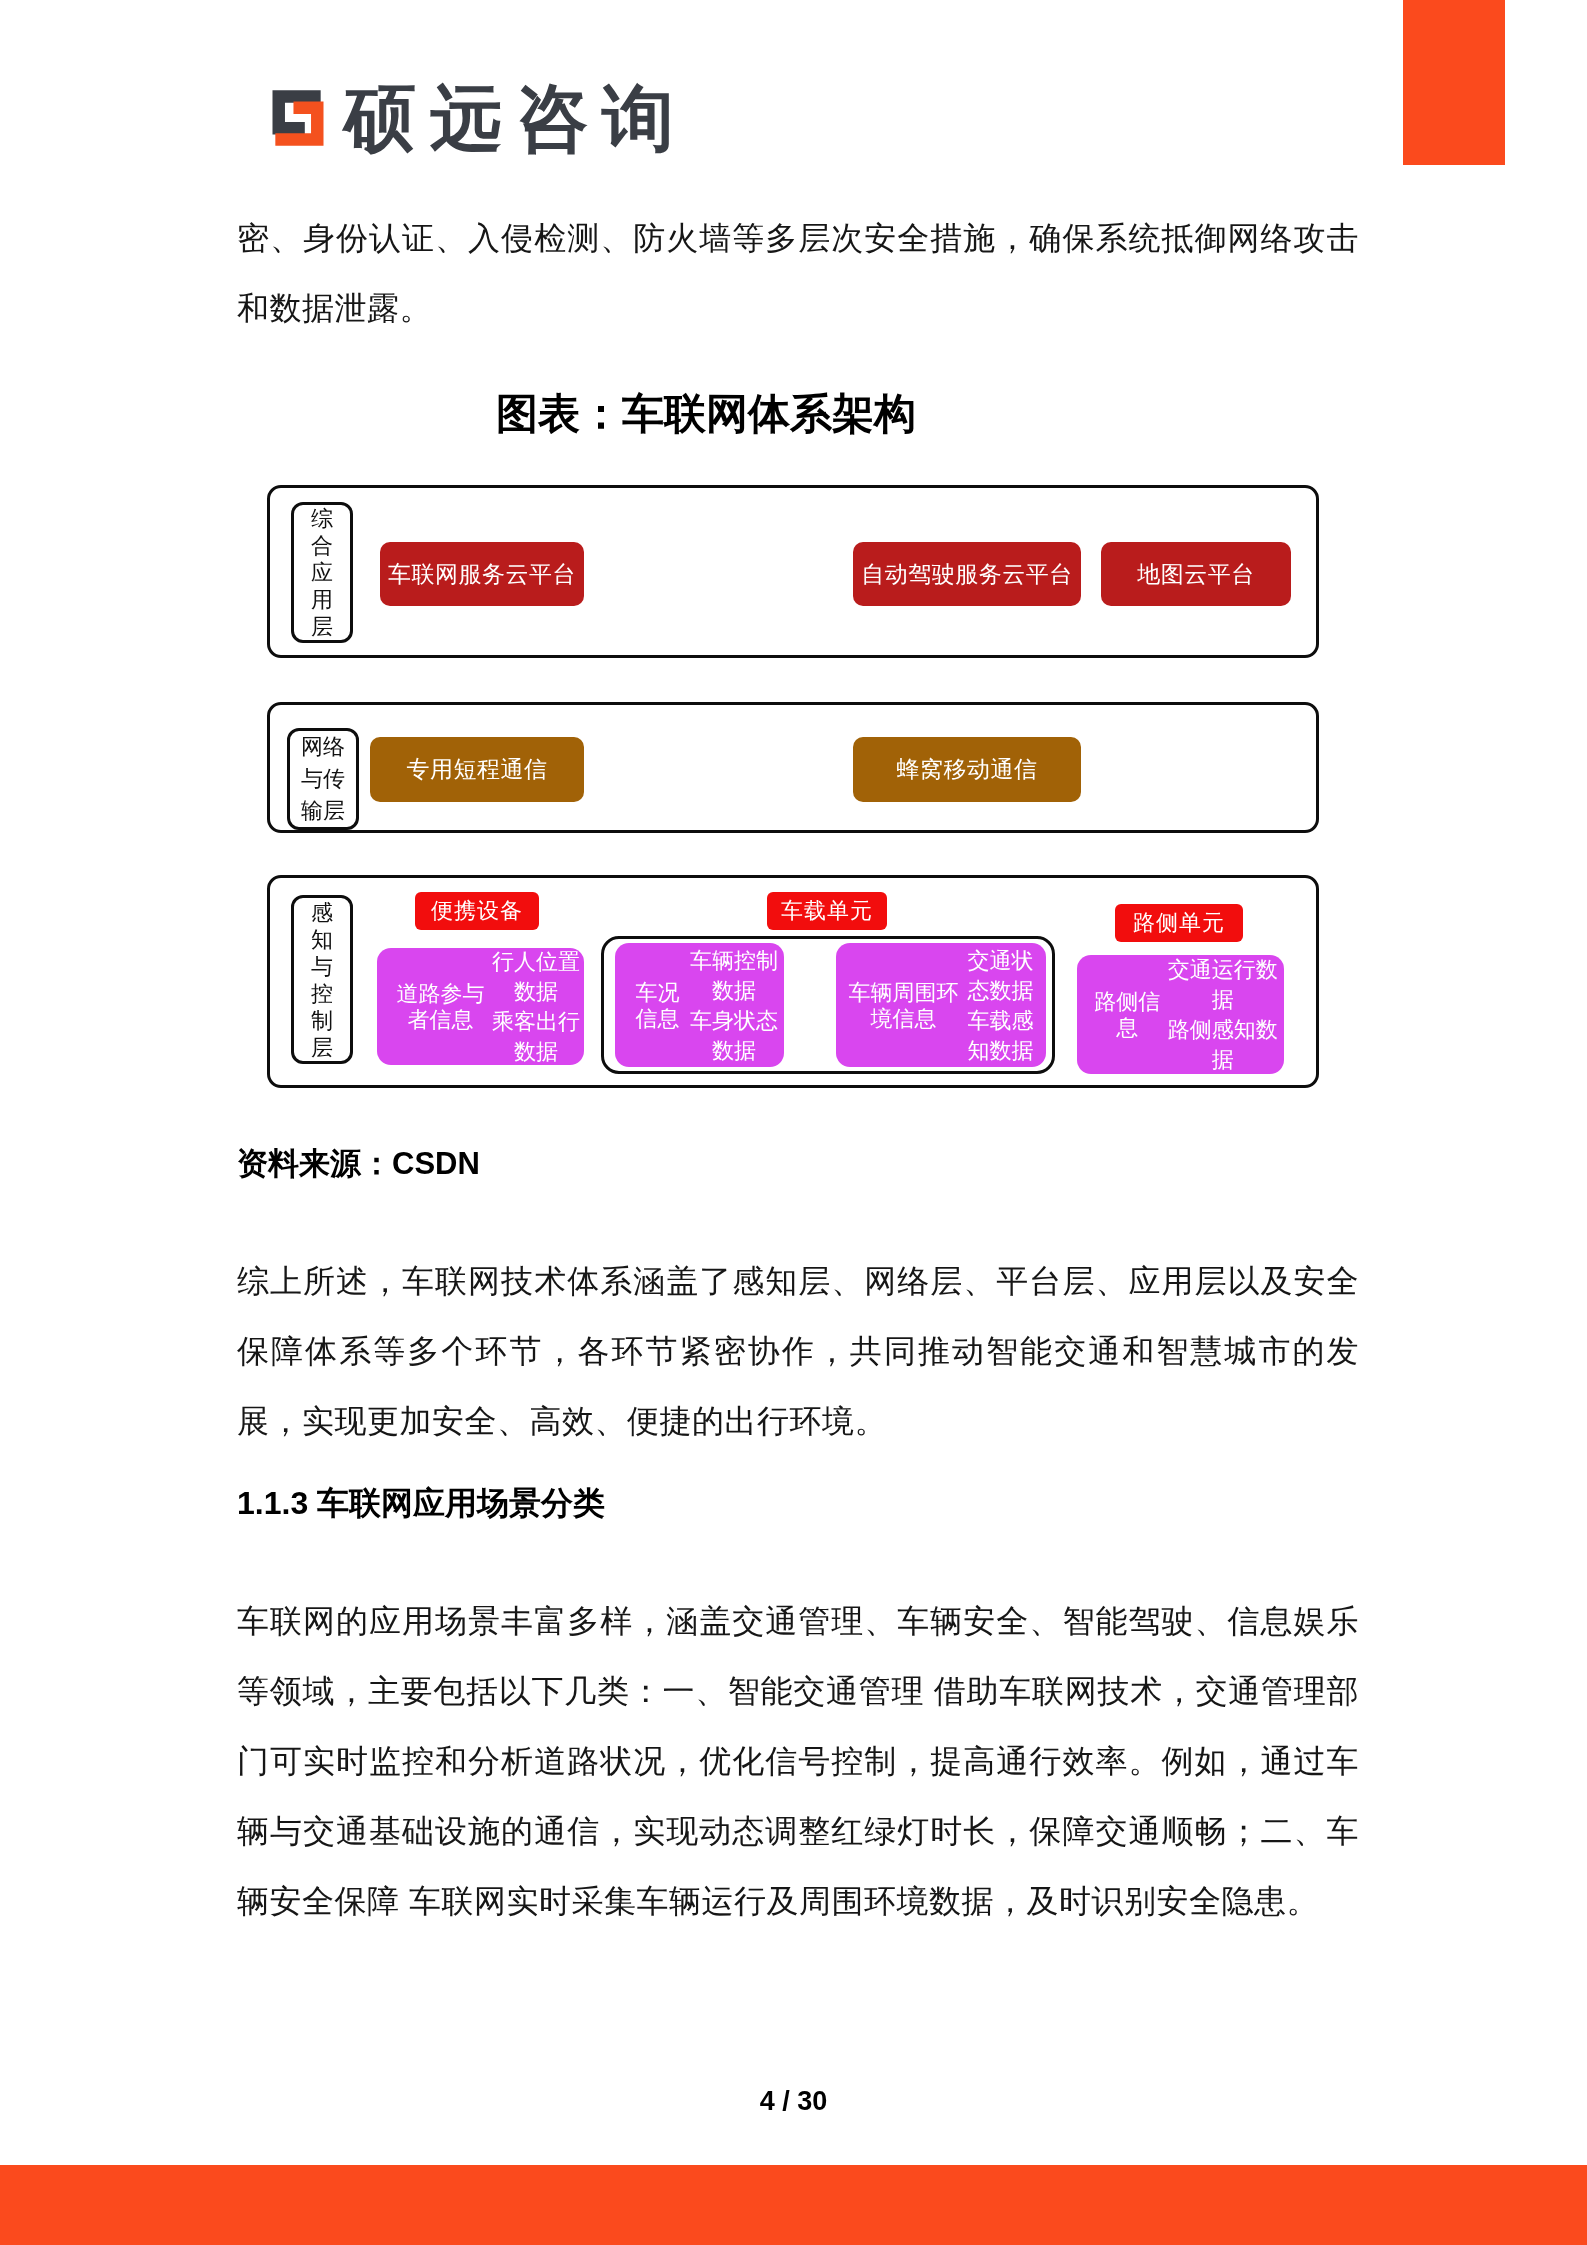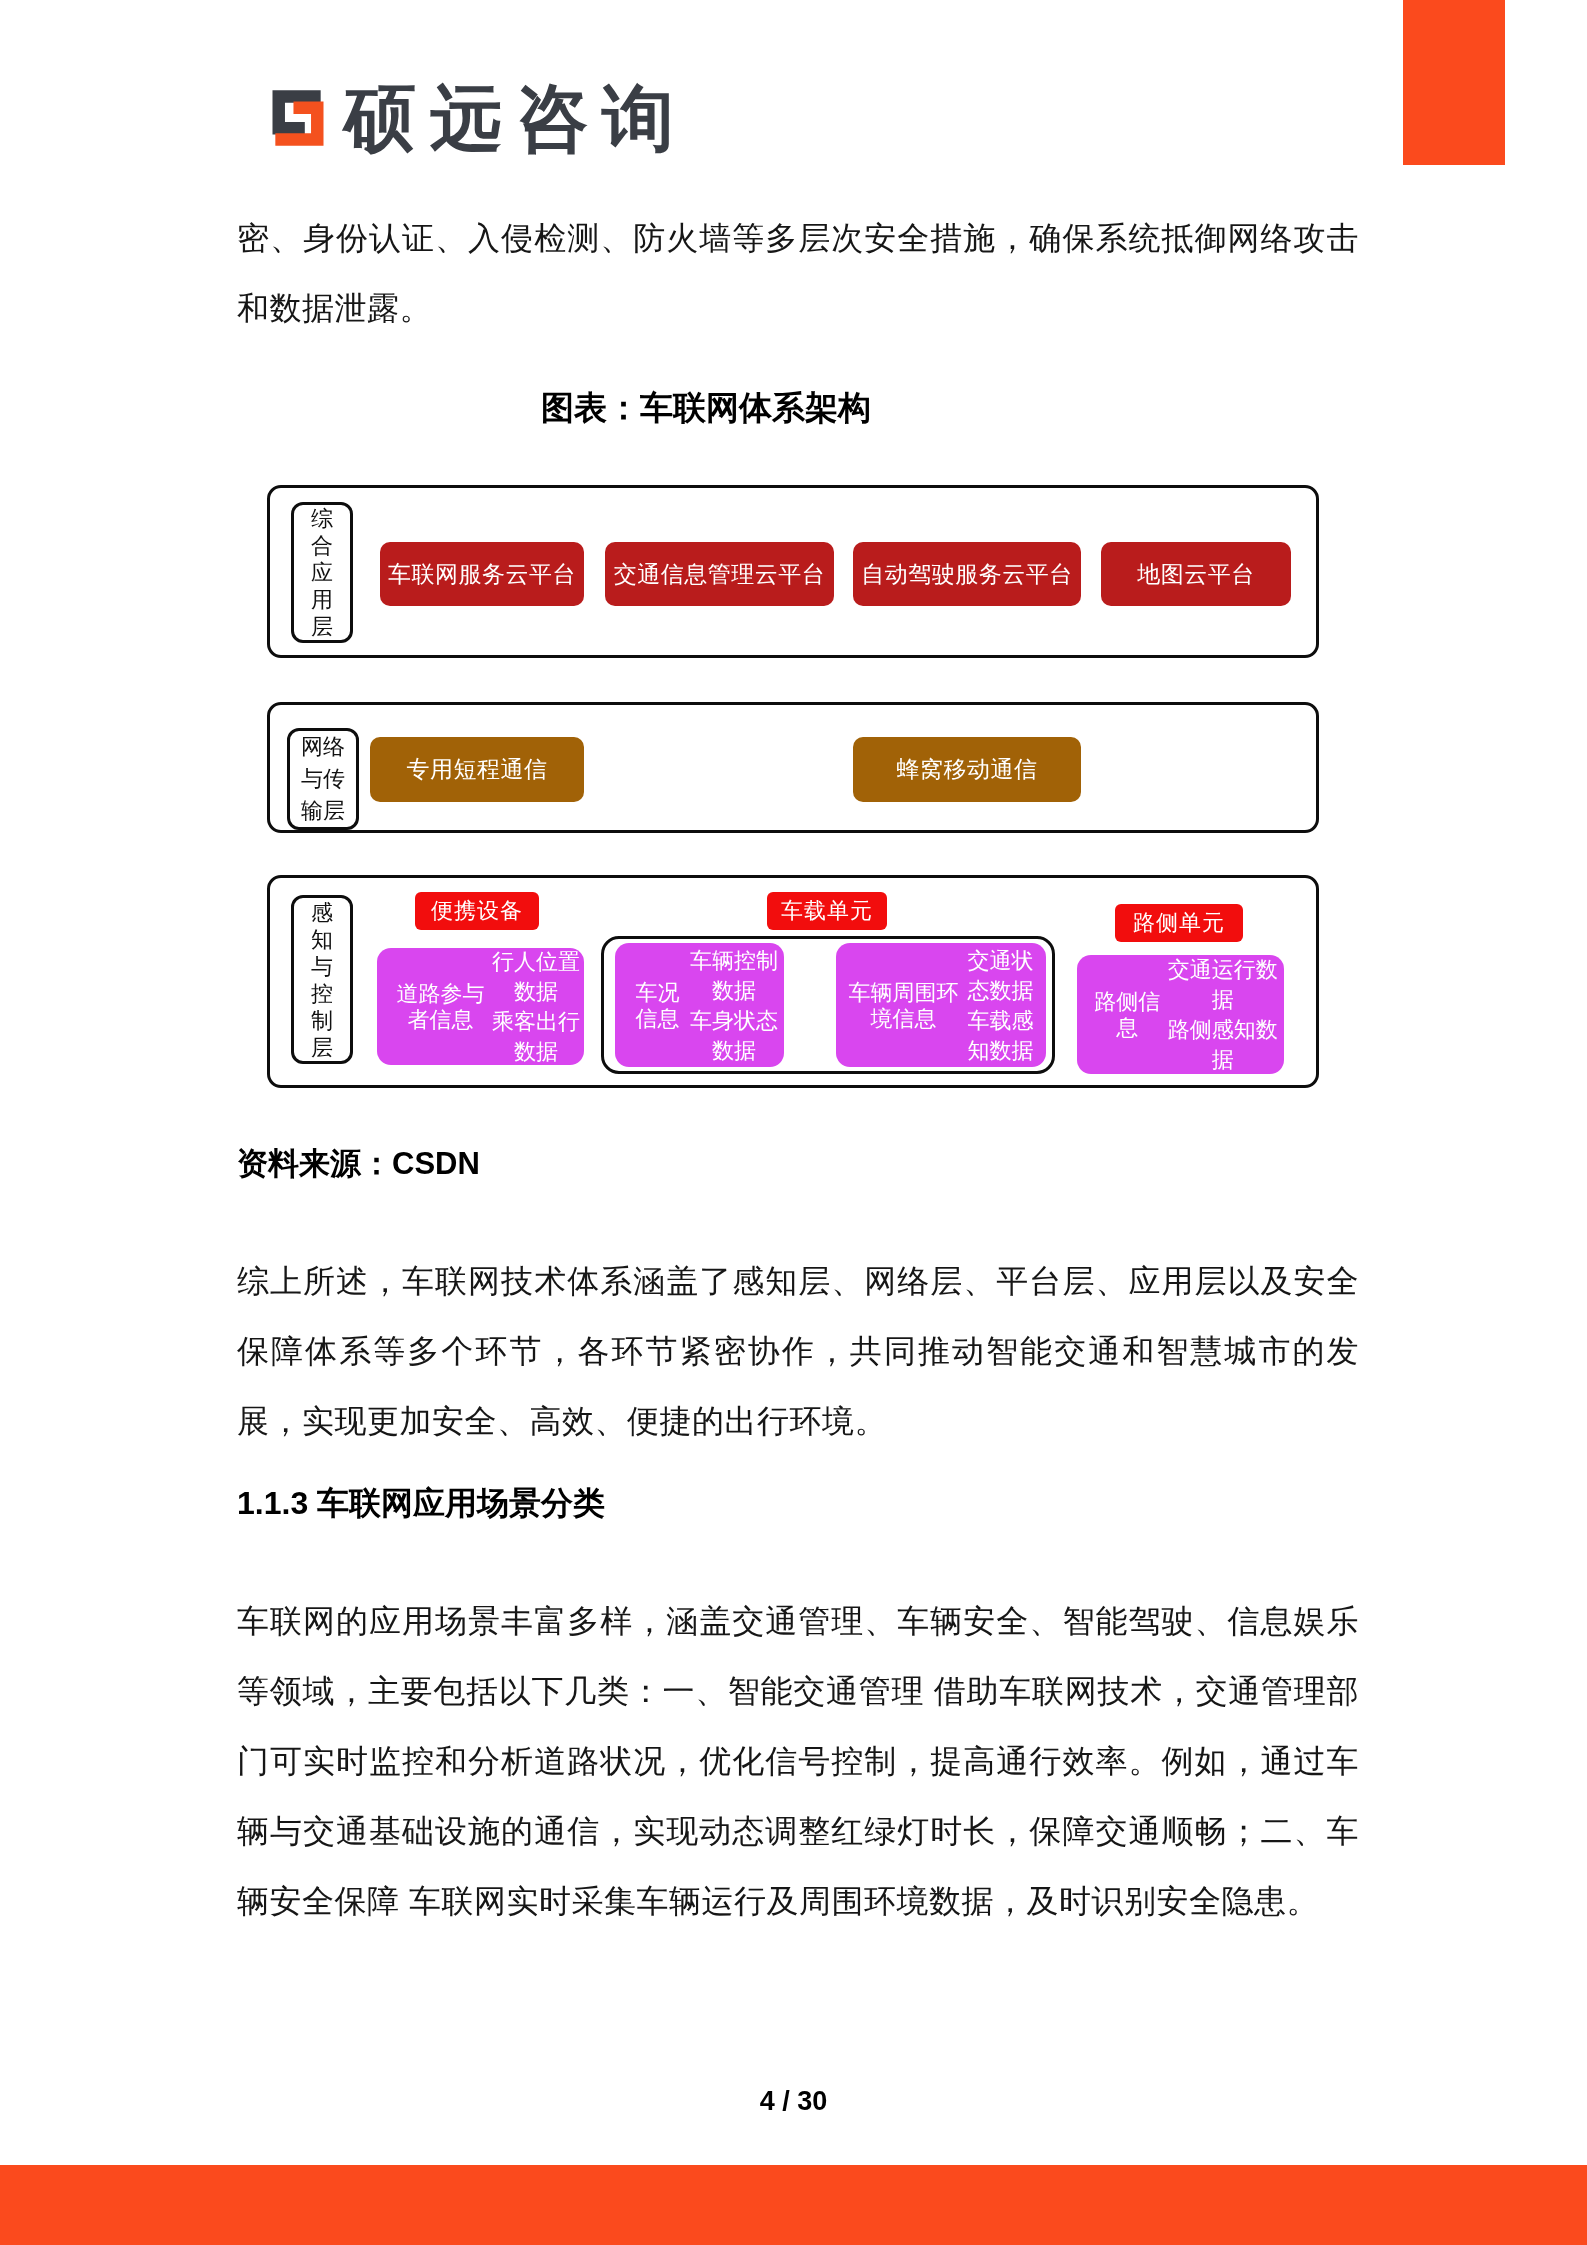--- a/index.html
+++ b/index.html
@@ -16,21 +16,21 @@
     font-size:72px;font-weight:700;color:#3a3e45;letter-spacing:14px;
     margin-left:12px;line-height:68px;white-space:nowrap;
   }
   
   .para{position:absolute;left:237px;width:1122px;font-size:32px;line-height:70px;
         text-align:justify;letter-spacing:0.5px;color:#161616;}
   .p1{top:203px;}
   .p2{top:1246px;}
   .p3{top:1586px;}
   .fig-title{position:absolute;left:0;top:386px;width:1412px;text-align:center;
-             font-size:33px;font-weight:700;color:#000;}
+             font-size:42px;font-weight:700;color:#000;}
   .source{position:absolute;left:237px;top:1143px;font-size:31px;font-weight:700;color:#000;}
   .section-heading{position:absolute;left:237px;top:1482px;font-size:32px;font-weight:700;color:#000;}
   
   .layer{position:absolute;left:267px;width:1052px;border:3px solid #0d0d0d;border-radius:14px;background:#fff;box-sizing:border-box;}
   .layer1{top:485px;height:173px;}
   .layer2{top:702px;height:131px;}
   .layer3{top:875px;height:213px;}
   .vlabel{position:absolute;border:3px solid #0d0d0d;border-radius:12px;box-sizing:border-box;
           display:flex;align-items:center;justify-content:center;background:#fff;}
   .vlabel .vtext{display:block;text-align:center;font-size:22px;color:#111;font-weight:400;word-break:break-all;}
@@ -86,21 +86,20 @@
 
 <div class="para p1">密、身份认证、入侵检测、防火墙等多层次安全措施，确保系统抵御网络攻击和数据泄露。</div>
 
 <div class="fig-title">图表：车联网体系架构</div>
 
 <div class="layer layer1">
   <div class="vlabel l1-label">
     <span class="vtext">综合应用层</span>
   </div>
   <div class="pbox blue b1">车联网服务云平台</div>
-  <div class="pbox blue b2">交通信息管理云平台</div>
   <div class="pbox blue b3">自动驾驶服务云平台</div>
   <div class="pbox blue b4">地图云平台</div>
 </div>
 
 <div class="layer layer2">
   <div class="vlabel l2-label">
     <span class="vtext">网络与传输层</span>
   </div>
   <div class="pbox purple c1">专用短程通信</div>
   <div class="pbox purple c2">蜂窝移动通信</div>

